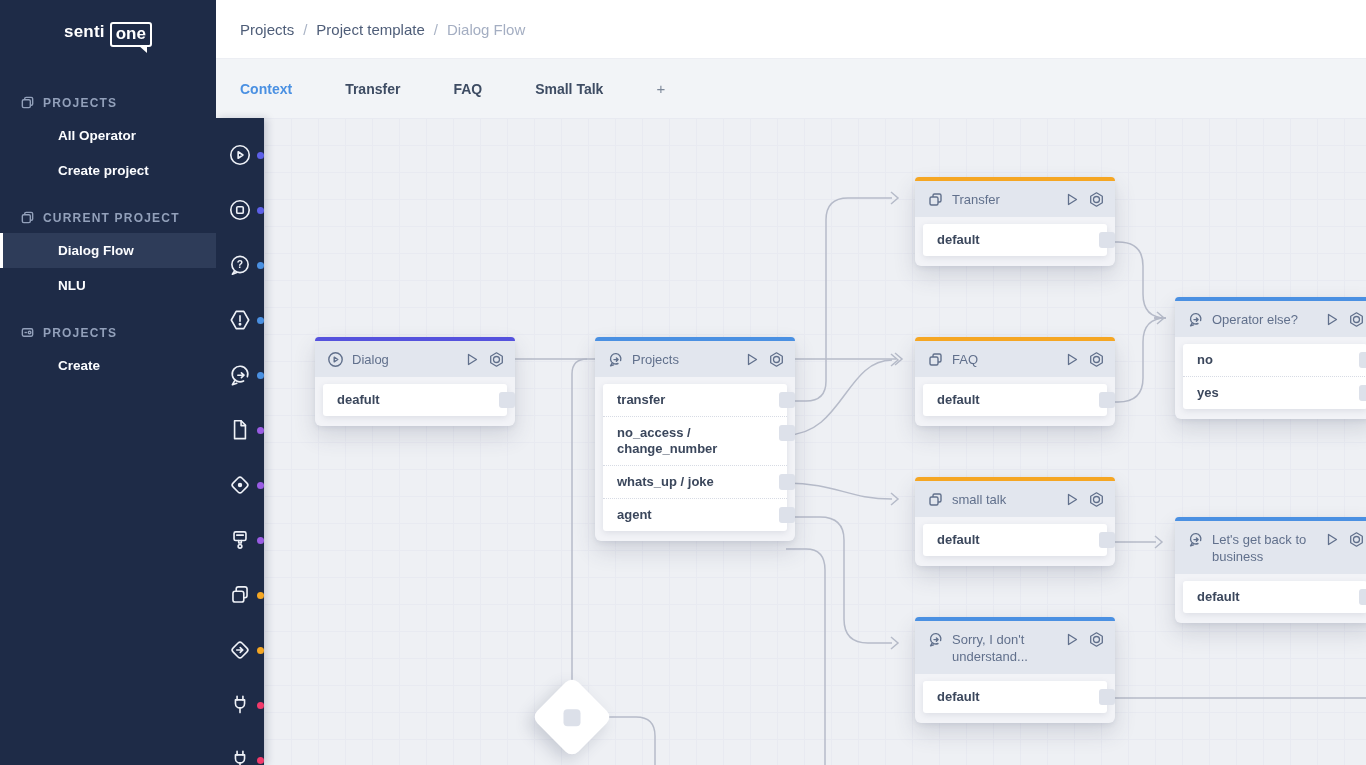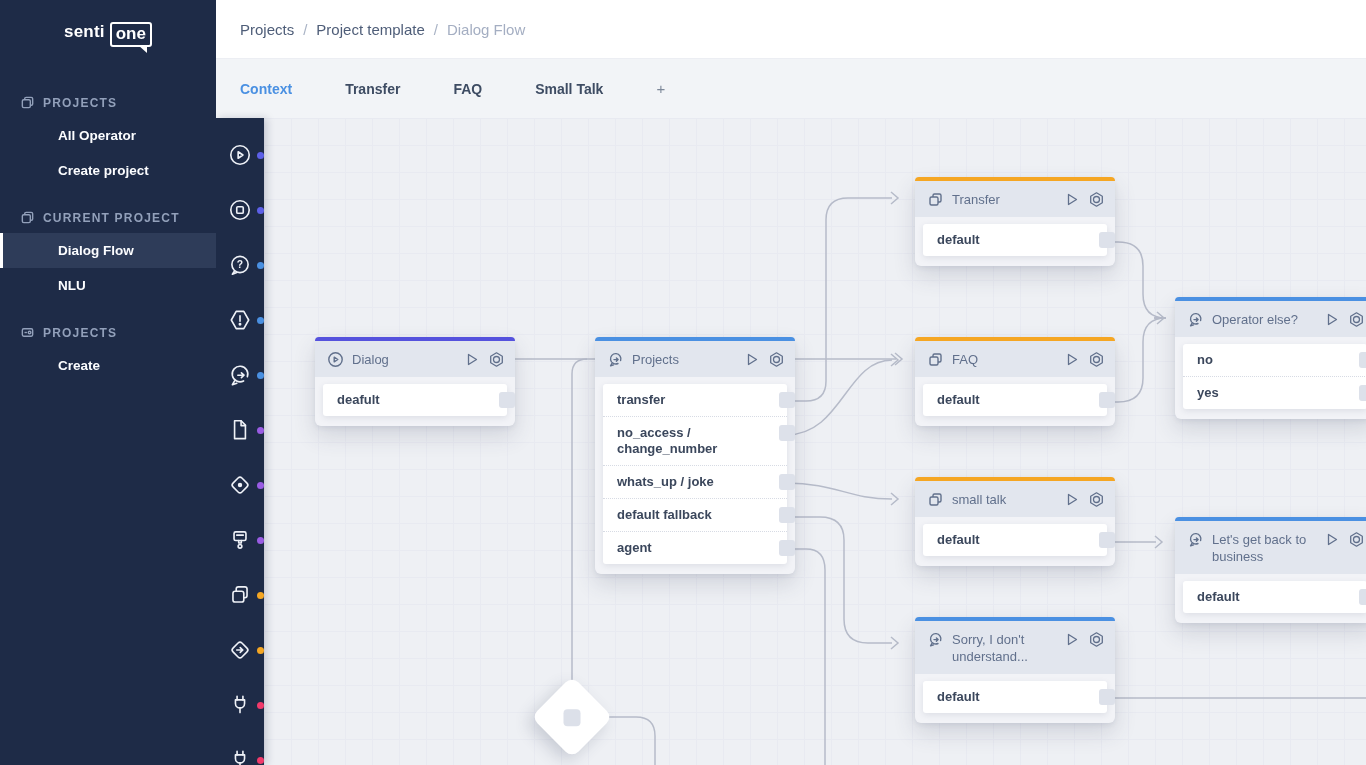--- a/index.html
+++ b/index.html
@@ -304,21 +304,20 @@
                     <polygon points="8.5,1.8 14.3,5.2 14.3,11.8 8.5,15.2 2.7,11.8 2.7,5.2"></polygon>
                     <circle cx="8.5" cy="8.5" r="3"></circle>
                   </svg></span>
             </span>
           </div>
           <div class="node-body">
               <div class="rows">
             <div class="row"><span>transfer</span><span class="conn"></span></div>
             <div class="row"><span>no_access / change_number</span><span class="conn top"></span></div>
             <div class="row"><span>whats_up / joke</span><span class="conn"></span></div>
-            <div class="row"><span>default fallback</span><span class="conn"></span></div>
             <div class="row"><span>agent</span><span class="conn"></span></div>
           </div>
             </div>
         </div>
 
         <div class="node" style="left:651px;top:59px;">
           <div class="node-top orange"></div>
           <div class="node-head">
             <span class="hicon"><svg viewBox="0 0 17 17">
                   <rect x="6" y="3" width="8" height="8" rx="1.5"></rect>

